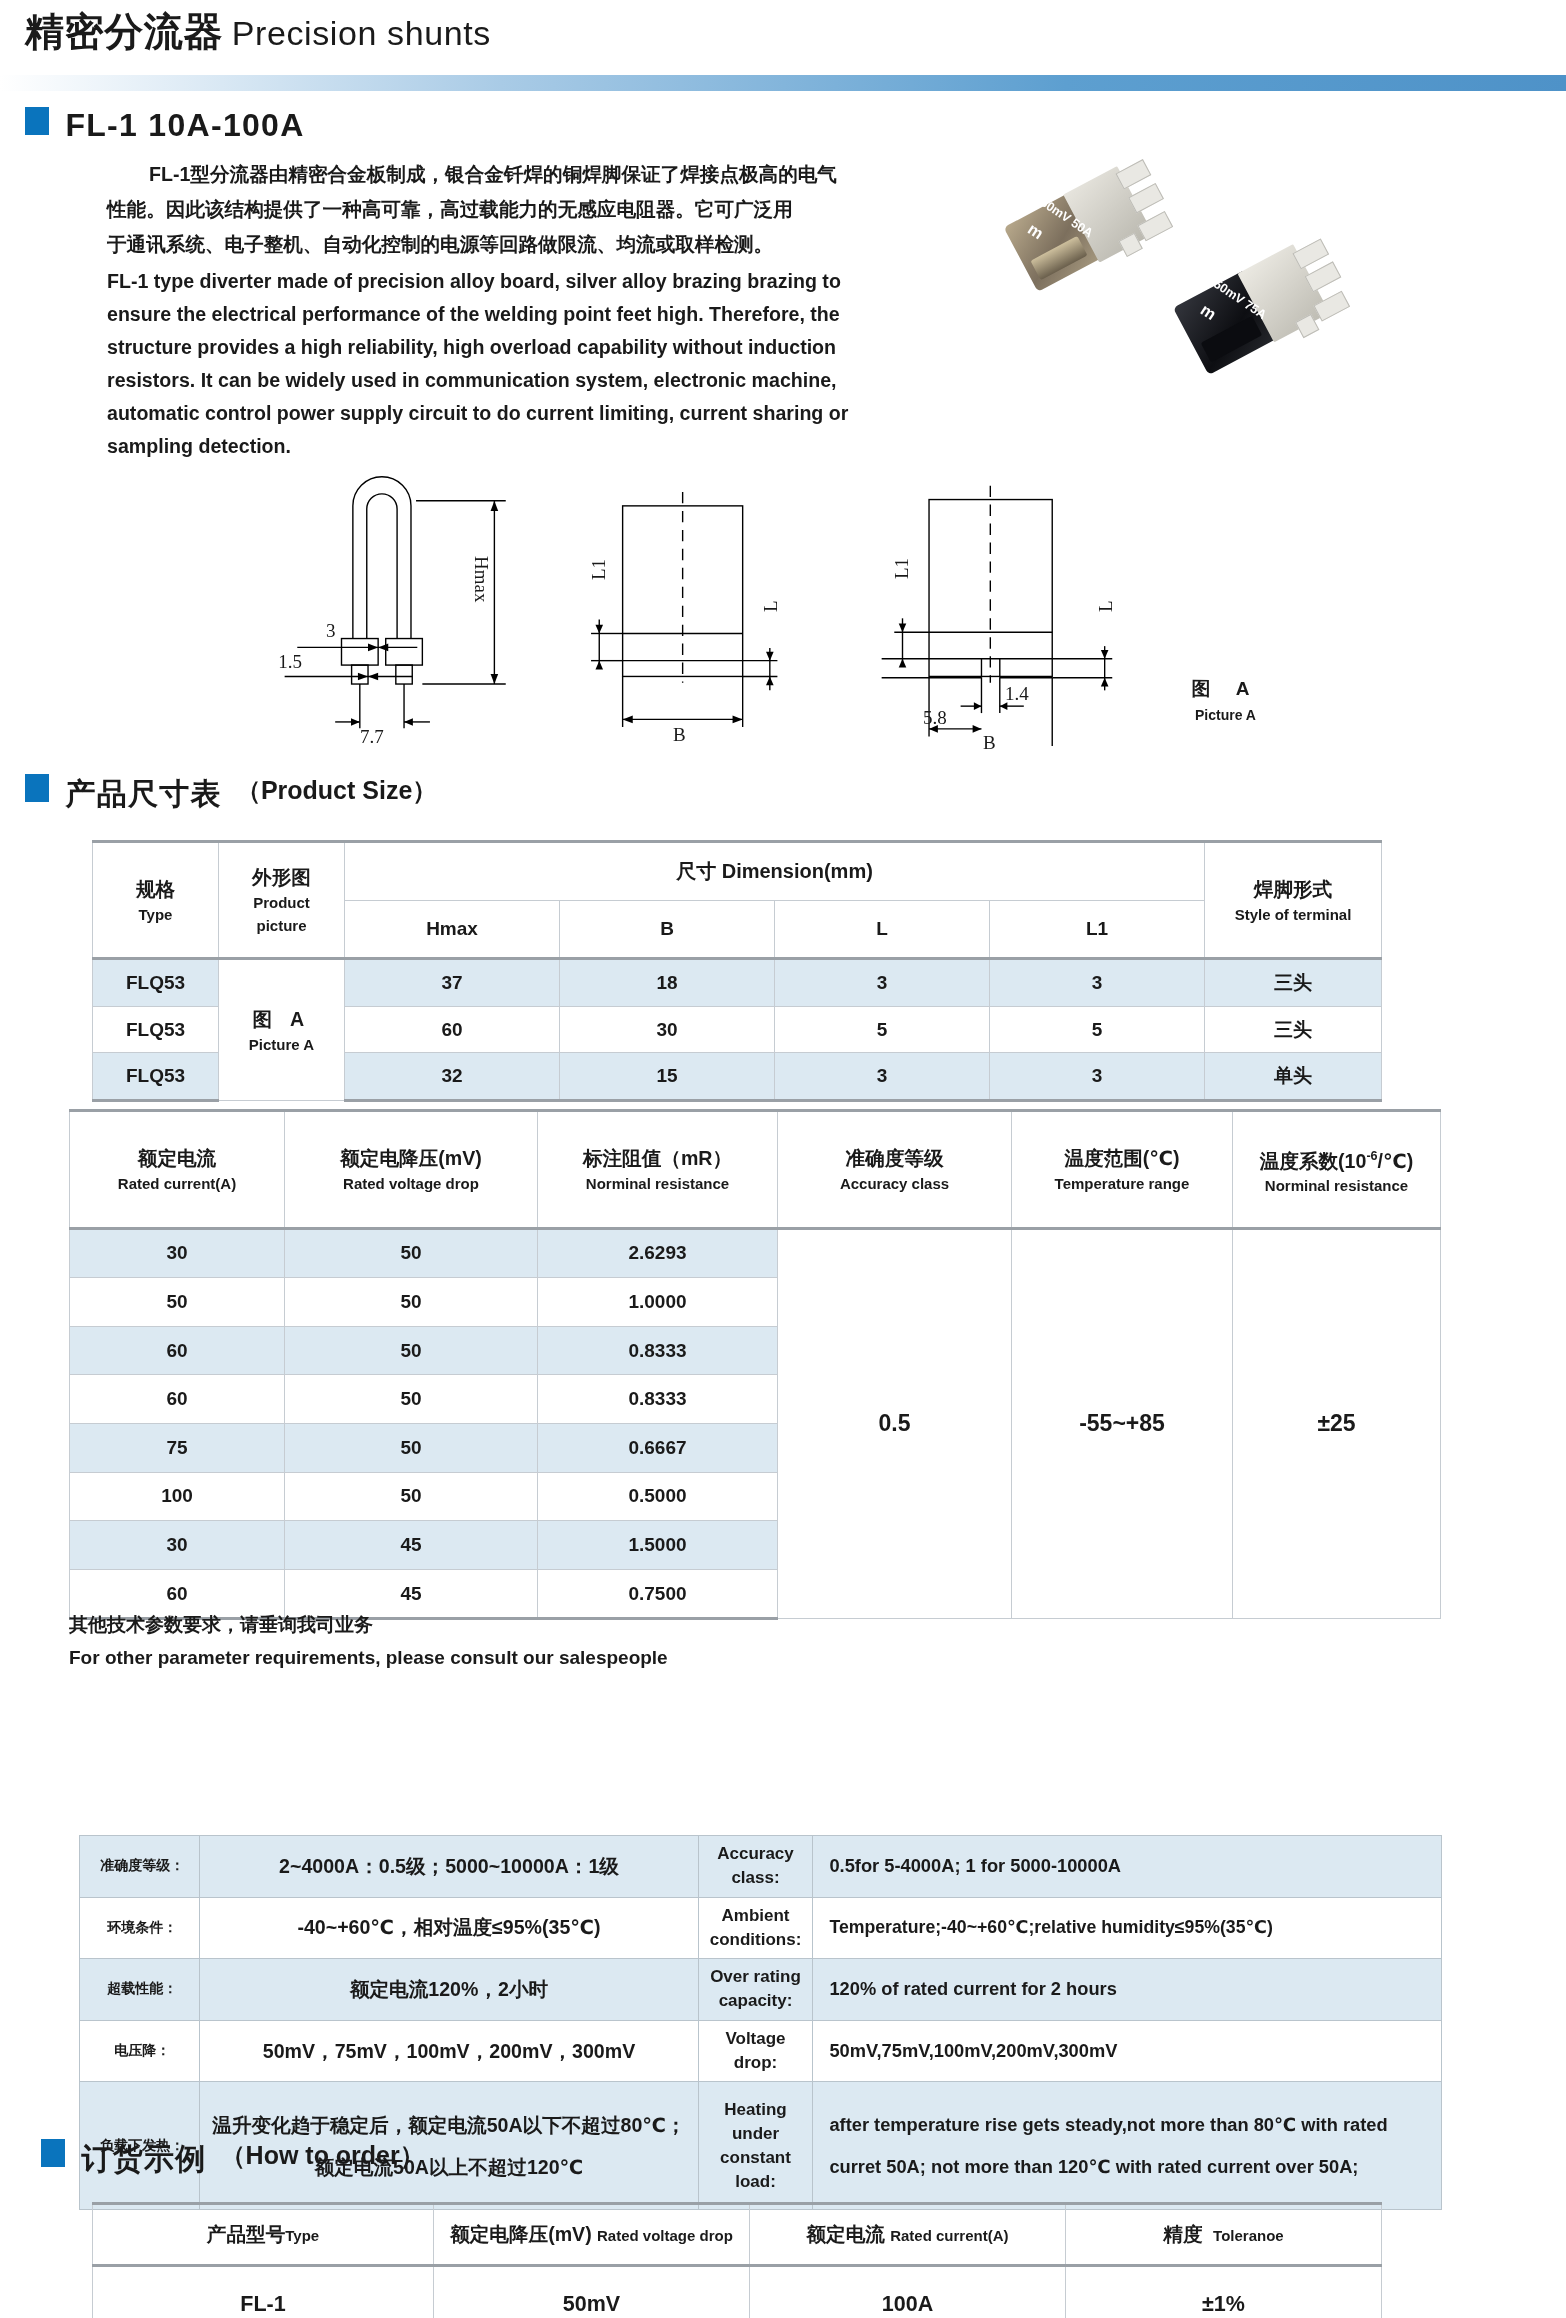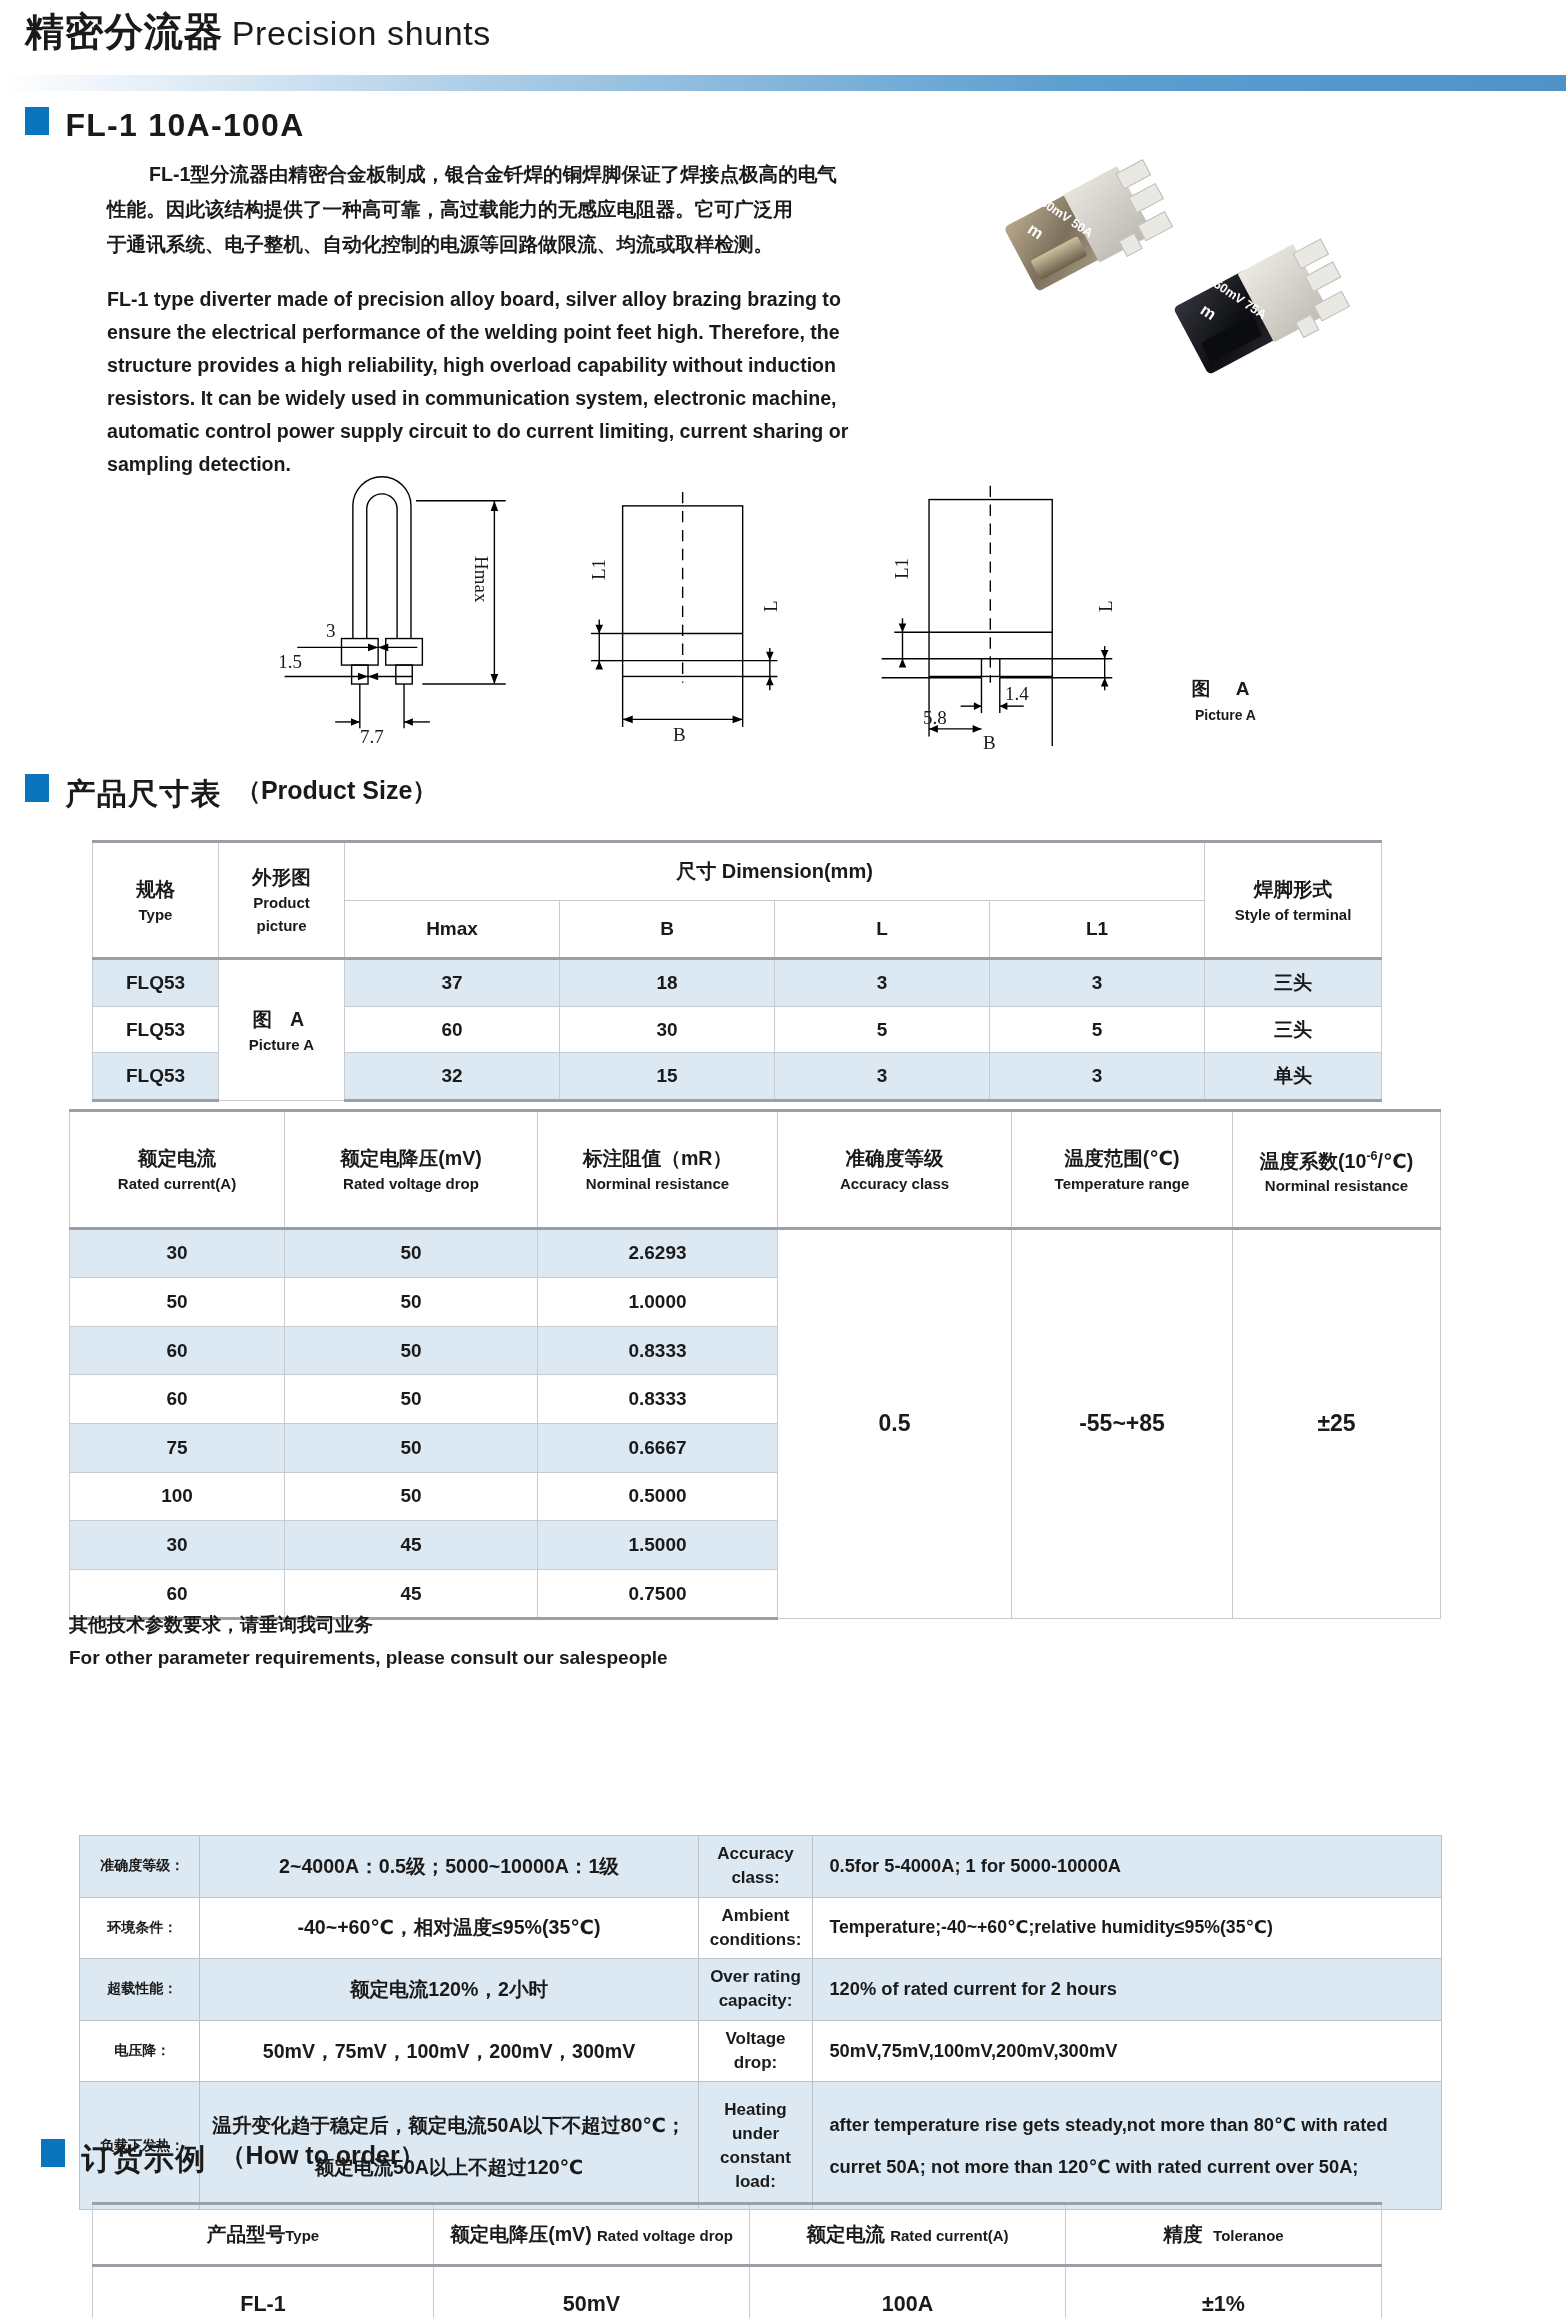--- a/index.html
+++ b/index.html
@@ -32,21 +32,21 @@
   .sec .en{font-size:25px;font-weight:600;margin-left:14px;}
 
   
   .intro{
     position:absolute;left:107px;top:157px;width:758px;
     font-size:19.6px;line-height:35px;font-weight:600;
   }
   .intro .zh{font-weight:700;}
   .intro p{margin:0;}
   .intro .indent{text-indent:42px;}
-  .intro .en{margin-top:21px;font-weight:600;line-height:33px;}
+  .intro .en{margin-top:3px;font-weight:600;line-height:33px;}
 
   
   .photos{position:absolute;left:976px;top:161px;width:392px;height:265px;}
   .chip{position:absolute;transform-origin:center;}
   .chip .body{position:relative;border-radius:6.3px 21.5px 21.5px 6.3px;}
   .chip .logo{
     position:absolute;color:#fff;font-weight:800;font-size:16.4px;
     transform:rotate(62deg);white-space:nowrap;letter-spacing:0.3px;
   }
   .chip .lbl{

